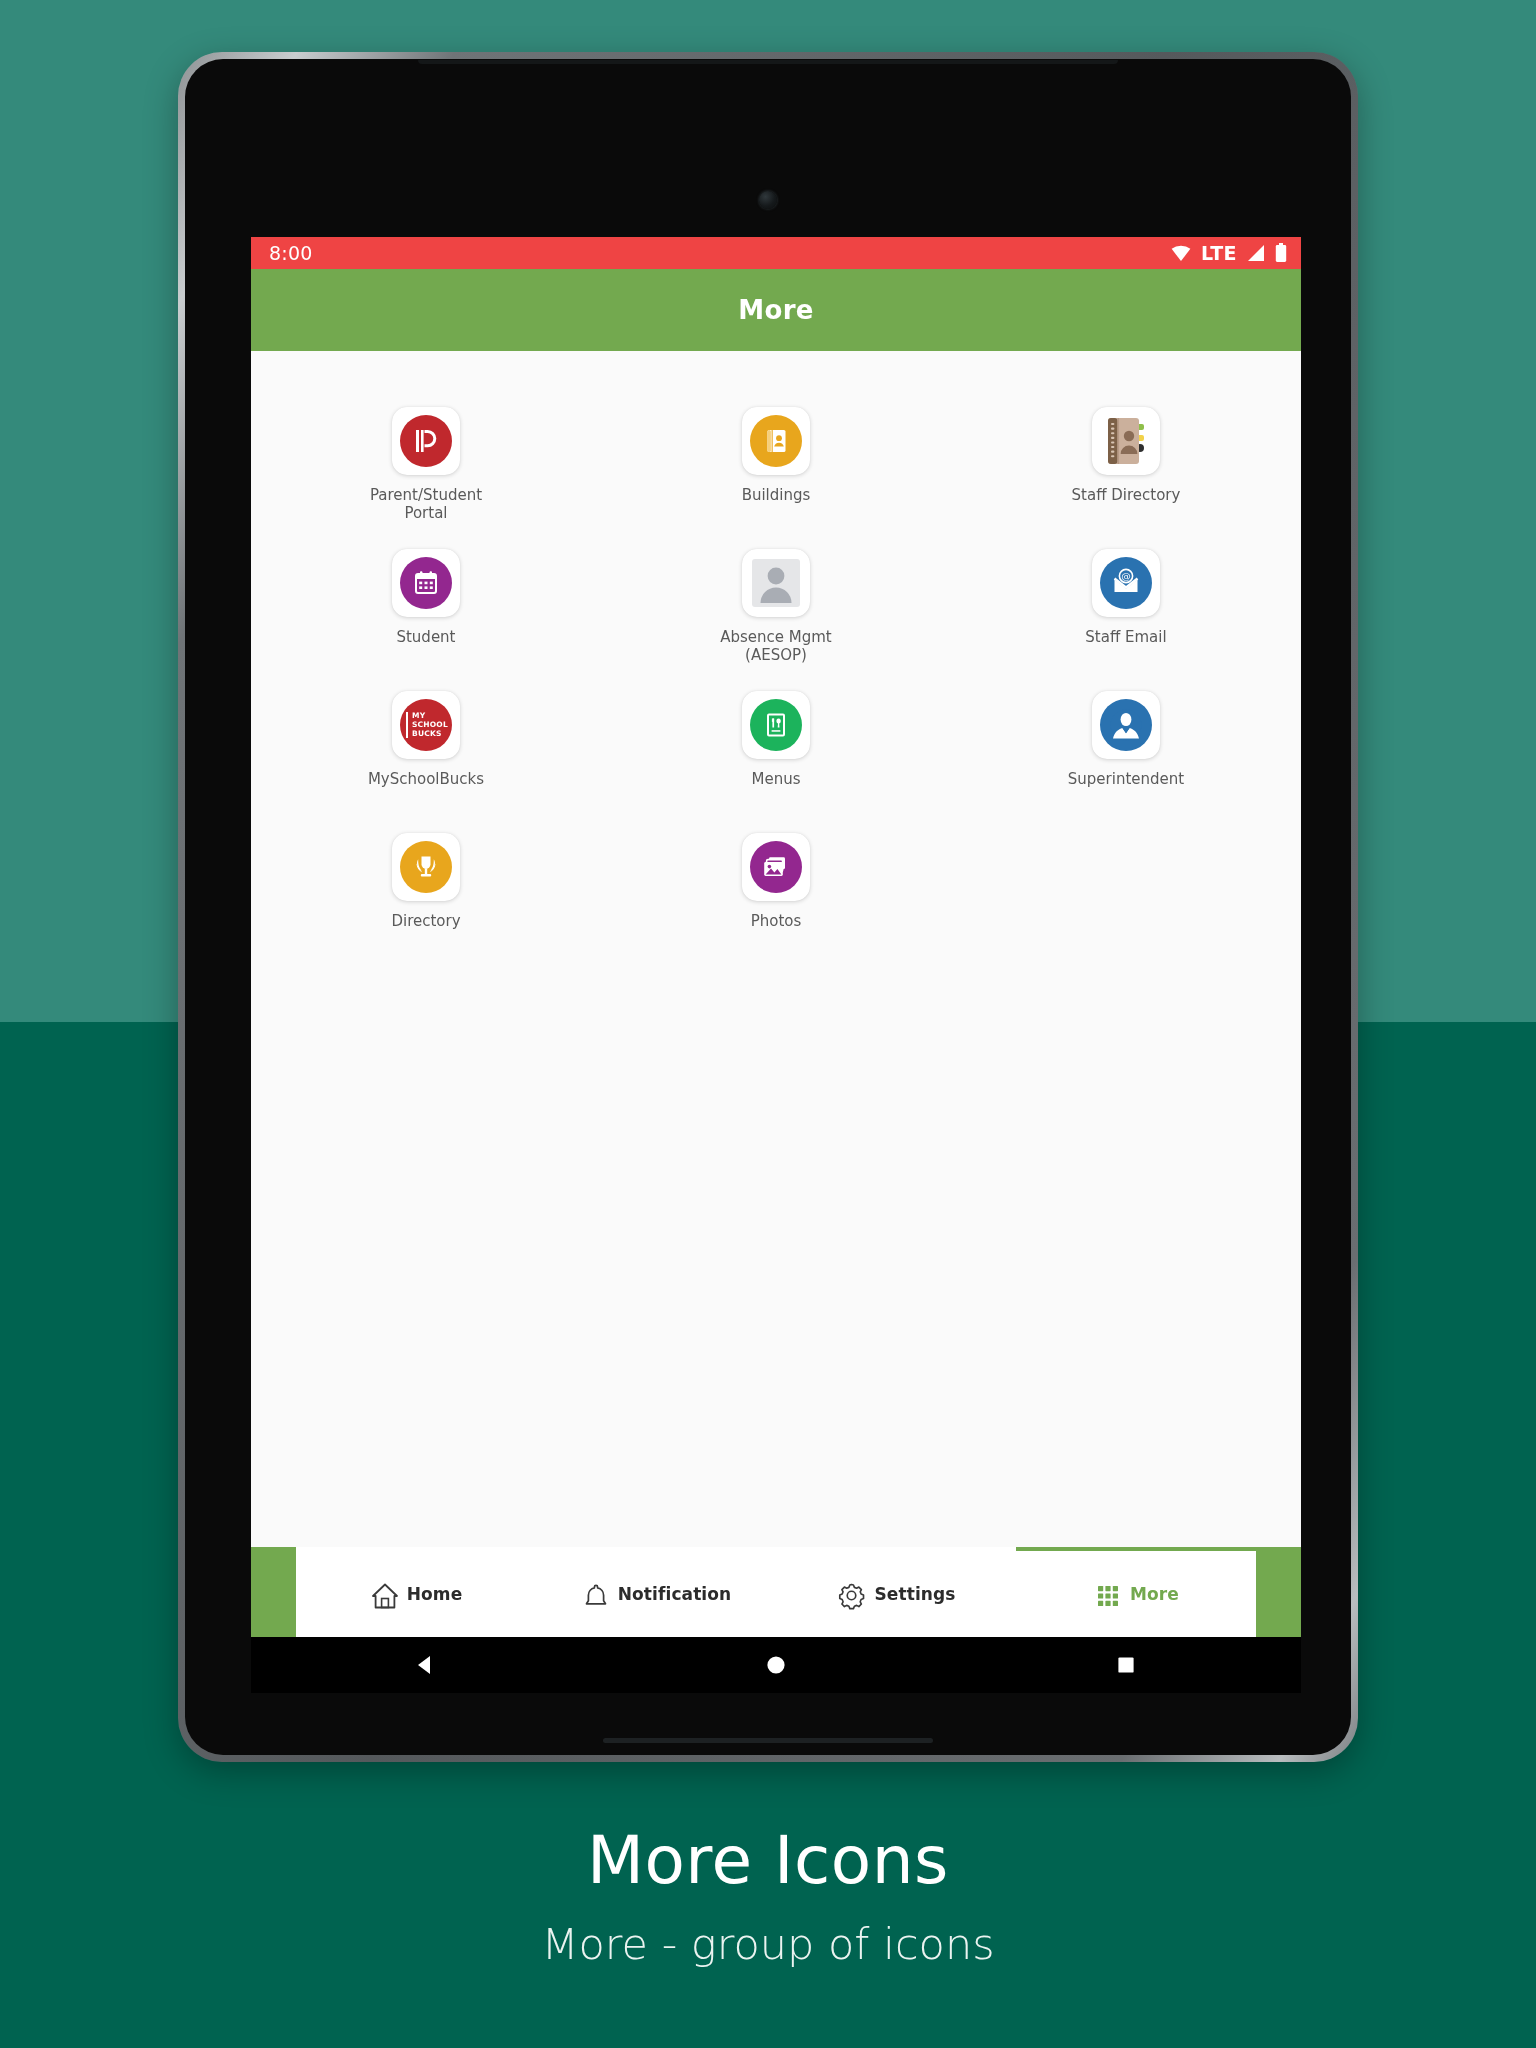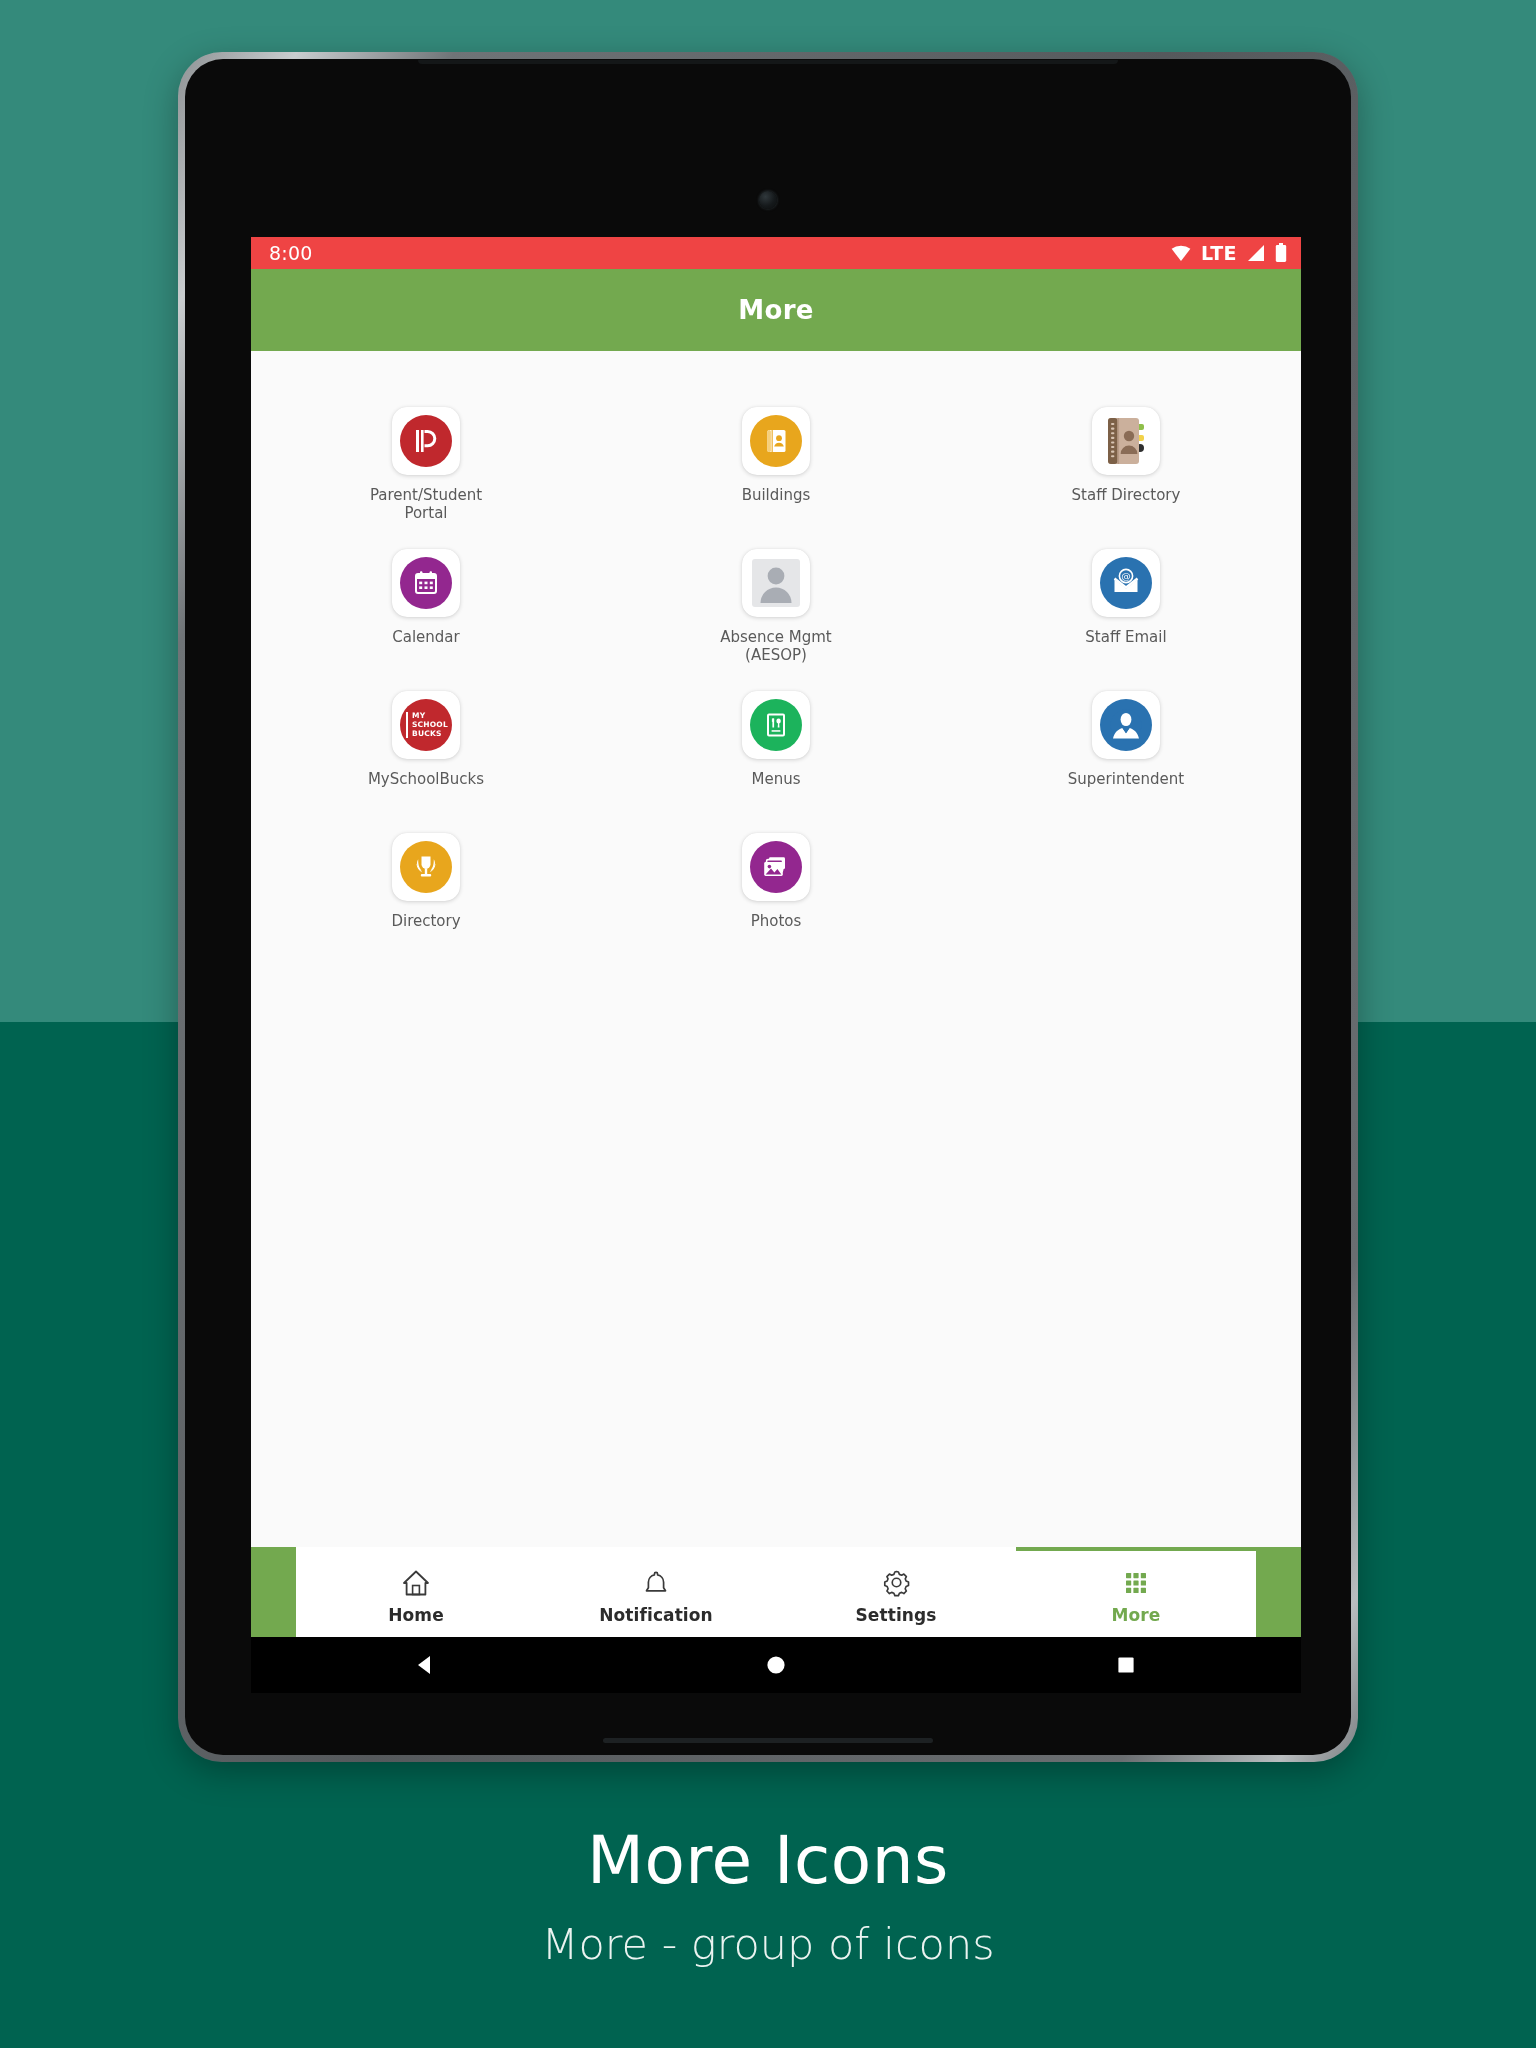--- a/index.html
+++ b/index.html
@@ -115,21 +115,21 @@
     display: flex; align-items: stretch;
   }
   #bottomnav-pad-l { width: 45px; }
   #bottomnav-pad-r { width: 45px; }
   #bottomnav-inner {
     flex: 1; background: #fff;
     display: flex; align-items: stretch;
   }
   .nav-item {
     flex: 1;
-    display: flex; flex-direction: column; align-items: center; justify-content: center;
+    display: flex; flex-direction: row; align-items: center; justify-content: center;
     gap: 7px;
     border-top: 4px solid transparent;
   }
   .nav-item.active { border-top-color: #73a94f; }
   .nav-label {
     font-size: 17px; font-weight: bold; color: #2c2c2c; letter-spacing: .1px;
   }
   .nav-item.active .nav-label { color: #73a94f; }
   .nav-ico { height: 34px; display: flex; align-items: flex-end; }
 
@@ -277,21 +277,21 @@
                     <rect x="8.2" y="13.6" width="3" height="2.6"></rect>
                     <rect x="13.5" y="13.6" width="3" height="2.6"></rect>
                     <rect x="18.8" y="13.6" width="3" height="2.6"></rect>
                     <rect x="8.2" y="18.4" width="3" height="2.6"></rect>
                     <rect x="13.5" y="18.4" width="3" height="2.6"></rect>
                     <rect x="18.8" y="18.4" width="3" height="2.6"></rect>
                   </g>
                 </svg>
               </div>
             </div>
-            <div class="tile-label">Calendar</div>
+            <div class="tile-label">Student</div>
           </div>
 
           <div class="grid-cell">
             <div class="tile">
               <svg width="48" height="48" viewBox="0 0 48 48">
                 <rect x="0" y="0" width="48" height="48" rx="3" fill="#e5e6e8"></rect>
                 <circle cx="24" cy="17" r="8.4" fill="#a9adb4"></circle>
                 <path d="M8.5 44 a15.5 15.5 0 0 1 31 0 z" fill="#a9adb4"></path>
               </svg>
             </div>

